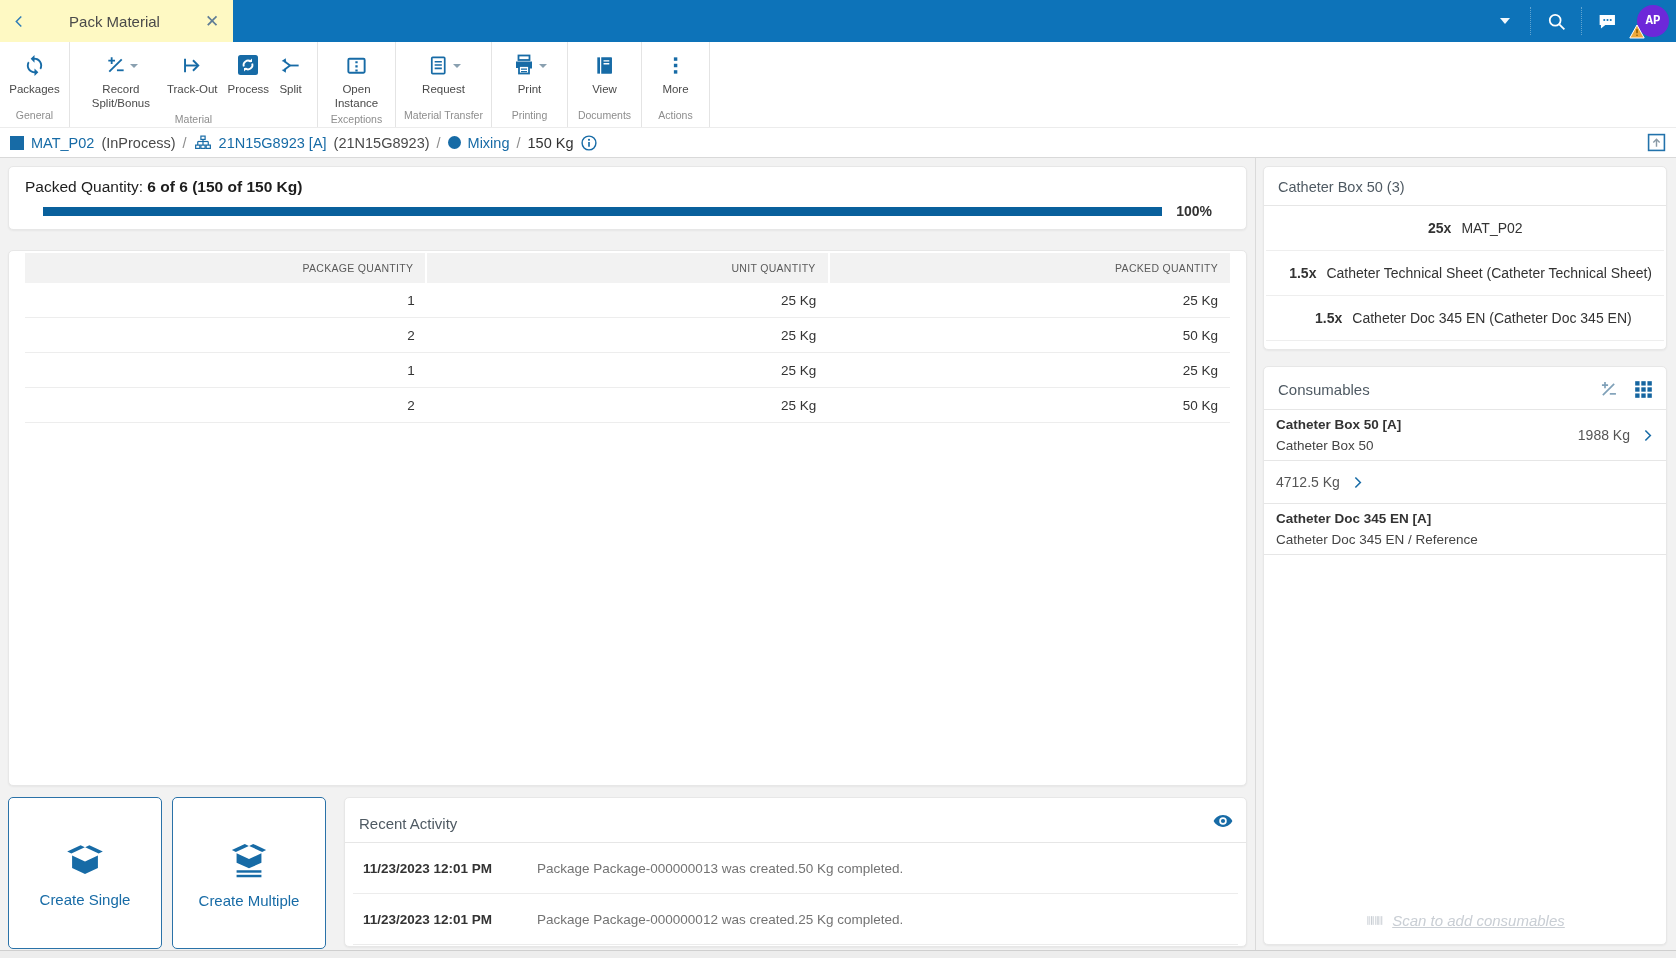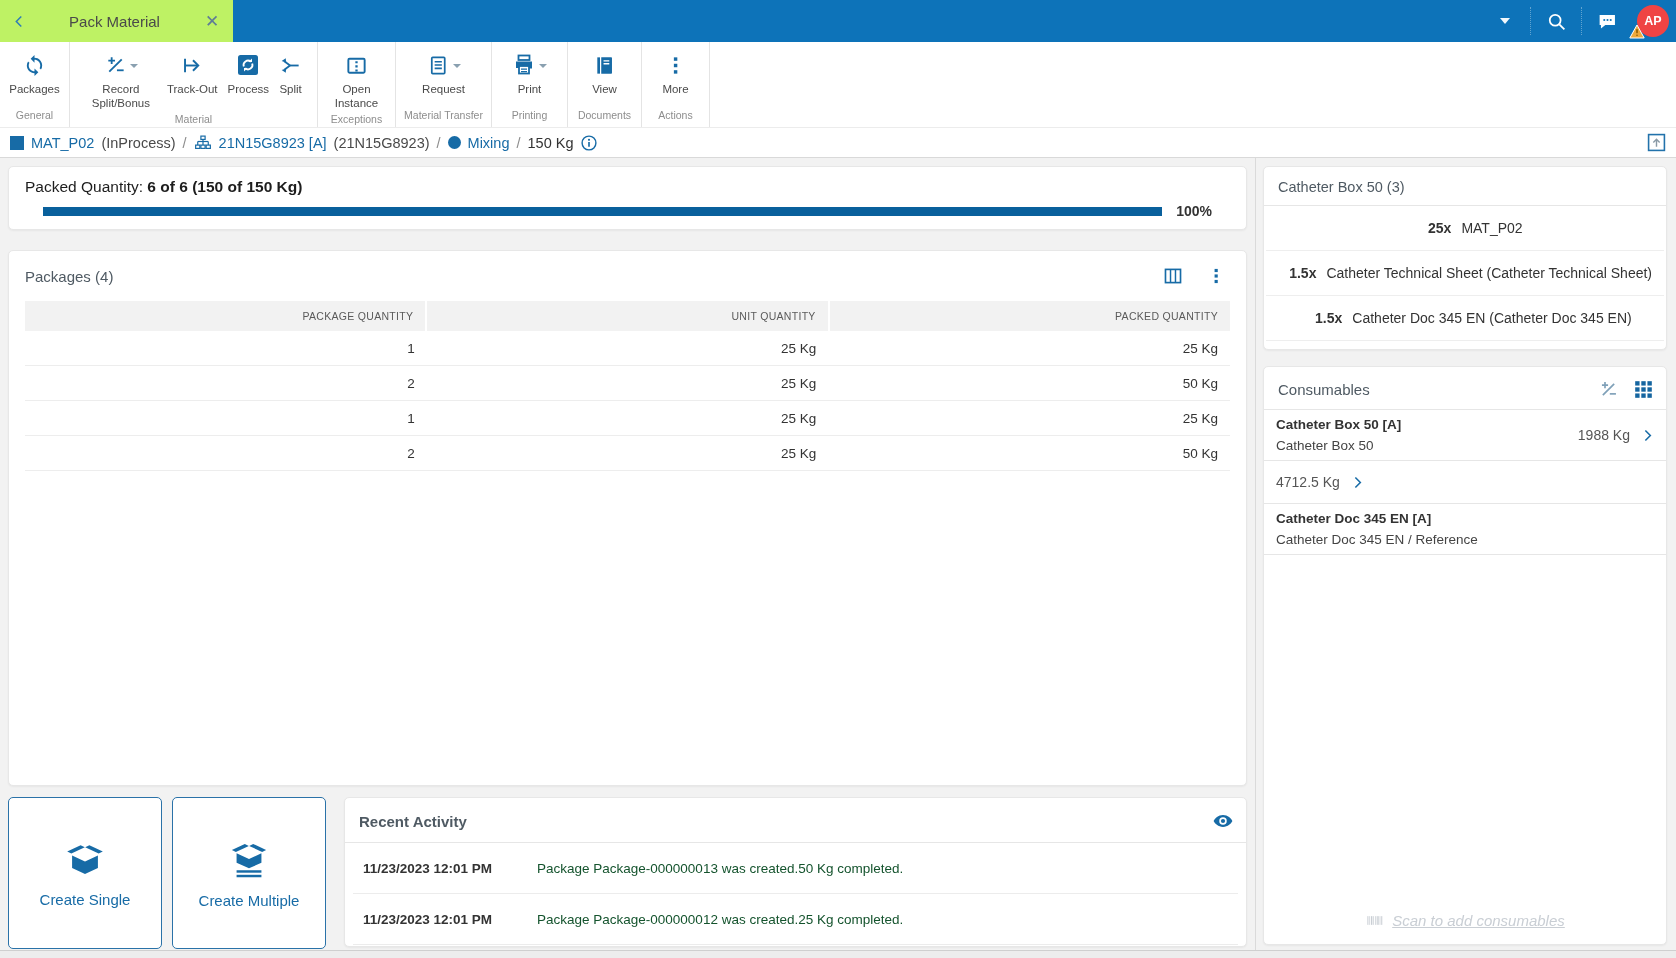--- a/index.html
+++ b/index.html
@@ -2,31 +2,31 @@
 <html><head>
 <meta charset="utf-8">
 <style>
   *{margin:0;padding:0;box-sizing:border-box;}
   html,body{width:1676px;height:958px;overflow:hidden;background:#f2f2f2;
     font-family:"Liberation Sans","DejaVu Sans",sans-serif;color:#333;}
   svg{display:block;}
 
   
   .titlebar{position:absolute;left:0;top:0;width:1676px;height:42px;background:#0d73b9;}
-  .tab-zone{position:absolute;left:0;top:0;width:233px;height:42px;background:#bef264;display:flex;align-items:center;}
+  .tab-zone{position:absolute;left:0;top:0;width:233px;height:42px;background:#fef9c3;display:flex;align-items:center;}
   .back-btn{width:38px;height:42px;display:flex;align-items:center;justify-content:center;cursor:pointer;color:#2e7cb8;}
   .tab-title{flex:1;text-align:center;font-size:15px;color:#4a4a4a;white-space:nowrap;}
   .tab-close{width:42px;height:42px;display:flex;align-items:center;justify-content:center;color:#5f7d96;font-size:17px;cursor:pointer;}
   .tb-right{position:absolute;right:0;top:0;height:42px;display:flex;align-items:center;}
   .tb-sep{width:1px;height:28px;border-left:1px dotted rgba(255,255,255,.35);margin:0 2px;}
   .tb-ic{width:46px;height:42px;display:flex;align-items:center;justify-content:center;cursor:pointer;}
   .caret-white{width:0;height:0;border-left:5.5px solid transparent;border-right:5.5px solid transparent;border-top:6px solid rgba(255,255,255,.95);}
   .avatar-wrap{position:relative;width:46px;height:42px;}
-  .avatar{position:absolute;left:7px;top:5px;width:32px;height:32px;border-radius:50%;background:#ef4444;
-    color:#fff;font-size:12.5px;font-weight:bold;display:flex;align-items:center;justify-content:center;cursor:pointer;}
+  .avatar{position:absolute;left:7px;top:5px;width:32px;height:32px;border-radius:50%;background:#6d28d9;
+    color:#fff;font-size:12.5px;font-weight:bold;display:flex;align-items:center;justify-content:center;cursor:pointer;font-family:Liberation Mono, monospace;}
   .warn-badge{position:absolute;left:-1px;top:24px;}
 
   
   .ribbon{position:absolute;left:0;top:42px;width:1676px;height:85px;background:#fff;display:flex;}
   .tb-group{display:flex;flex-direction:column;border-right:1px solid #e4e4e4;padding-top:5px;}
   .tb-items{flex:1;display:flex;justify-content:center;align-items:flex-start;}
   .tb-item{display:flex;flex-direction:column;align-items:center;padding:3px 5px 0;cursor:pointer;}
   .tb-iconrow{height:30px;display:flex;align-items:center;gap:3px;color:#176ba6;}
   .caret-gray{width:0;height:0;border-left:4px solid transparent;border-right:4px solid transparent;border-top:4.5px solid #8aa0b0;margin-top:2px;}
   .tb-label{font-size:11.5px;color:#4a4a4a;text-align:center;line-height:1.2;max-width:72px;margin-top:3px;}
@@ -72,26 +72,26 @@
 
   
   .create-btn{position:absolute;width:154px;height:152px;background:#fff;border:1px solid #2a72a8;border-radius:5px;
     display:flex;flex-direction:column;align-items:center;justify-content:center;gap:13px;cursor:pointer;}
   .create-btn .lbl{font-size:15px;color:#176ba6;}
   .create-single{left:8px;top:797px;}
   .create-multiple{left:172px;top:797px;}
 
   
   .card-activity{left:344px;top:797px;width:903px;height:150px;overflow:hidden;}
-  .ra-head{display:flex;align-items:center;padding:12px 12px 10px 14px;border-bottom:1px solid #e6e6e6;font-weight:bold;}
+  .ra-head{display:flex;align-items:flex-end;padding:12px 12px 10px 14px;border-bottom:1px solid #e6e6e6;}
   .ra-title{font-size:15px;color:#4f5a63;}
   .ra-eye{margin-left:auto;cursor:pointer;}
   .ra-row{display:flex;align-items:center;padding:0 10px;height:51px;border-bottom:1px solid #ececec;margin:0 8px;}
   .ra-ts{width:152px;font-size:13.5px;font-weight:bold;color:#333;white-space:nowrap;}
-  .ra-msg{margin-left:22px;font-size:13.5px;color:#14532d;}
+  .ra-msg{margin-left:22px;font-size:13.5px;color:#737373;}
 
   
   .card-bom{left:1263px;top:166px;width:404px;height:184px;}
   .bom-head{padding:12px 14px 10px;font-size:14.5px;color:#4f5a63;border-bottom:1px solid #e6e6e6;}
   .bom-row{display:flex;align-items:center;height:45px;margin:0 2px;border-bottom:1px solid #eee;padding:0 12px;justify-content:center;}
   .bom-qty{width:44px;text-align:right;font-weight:bold;font-size:14px;color:#333;}
   .bom-name{margin-left:10px;font-size:14px;color:#333;white-space:nowrap;}
 
   .card-cons{left:1263px;top:366px;width:404px;height:579px;}
   .cons-head{display:flex;align-items:center;padding:12px 12px 9px 14px;border-bottom:1px solid #e6e6e6;}
@@ -375,38 +375,20 @@
   </div>
   <div class="pq-row">
     <div class="pq-track">
       <div class="pq-fill" style="width: 100%;"></div>
     </div>
     <div class="pq-pct">100%</div>
   </div>
 </div>
 
 <div class="card card-packages">
-  <div class="pk-head">
-    <span class="pk-title">Packages (4)</span>
-    <span class="pk-head-icons">
-      <span class="ic">
-        <svg width="22" height="22" viewBox="0 0 24 24" fill="none" stroke="currentColor">
-            <rect x="3.8" y="4.8" width="16.4" height="14.4" stroke-width="1.8"></rect>
-            <path d="M9.3 4.8v14.4M14.7 4.8v14.4" stroke-width="1.6"></path>
-          </svg>
-      </span>
-      <span class="ic">
-        <svg width="20" height="20" viewBox="0 0 24 24" fill="currentColor">
-            <rect x="10.3" y="3.5" width="3.8" height="3.8"></rect>
-            <rect x="10.3" y="10.1" width="3.8" height="3.8"></rect>
-            <rect x="10.3" y="16.7" width="3.8" height="3.8"></rect>
-          </svg>
-      </span>
-    </span>
-  </div>
   <div class="tbl">
     <div class="tbl-hrow">
       <div class="tbl-hcell">PACKAGE QUANTITY</div>
       <div class="tbl-hcell">UNIT QUANTITY</div>
       <div class="tbl-hcell">PACKED QUANTITY</div>
     </div>
     <div class="tbl-row">
       <div class="tbl-cell">1</div>
       <div class="tbl-cell">25 Kg</div>
       <div class="tbl-cell">25 Kg</div>

